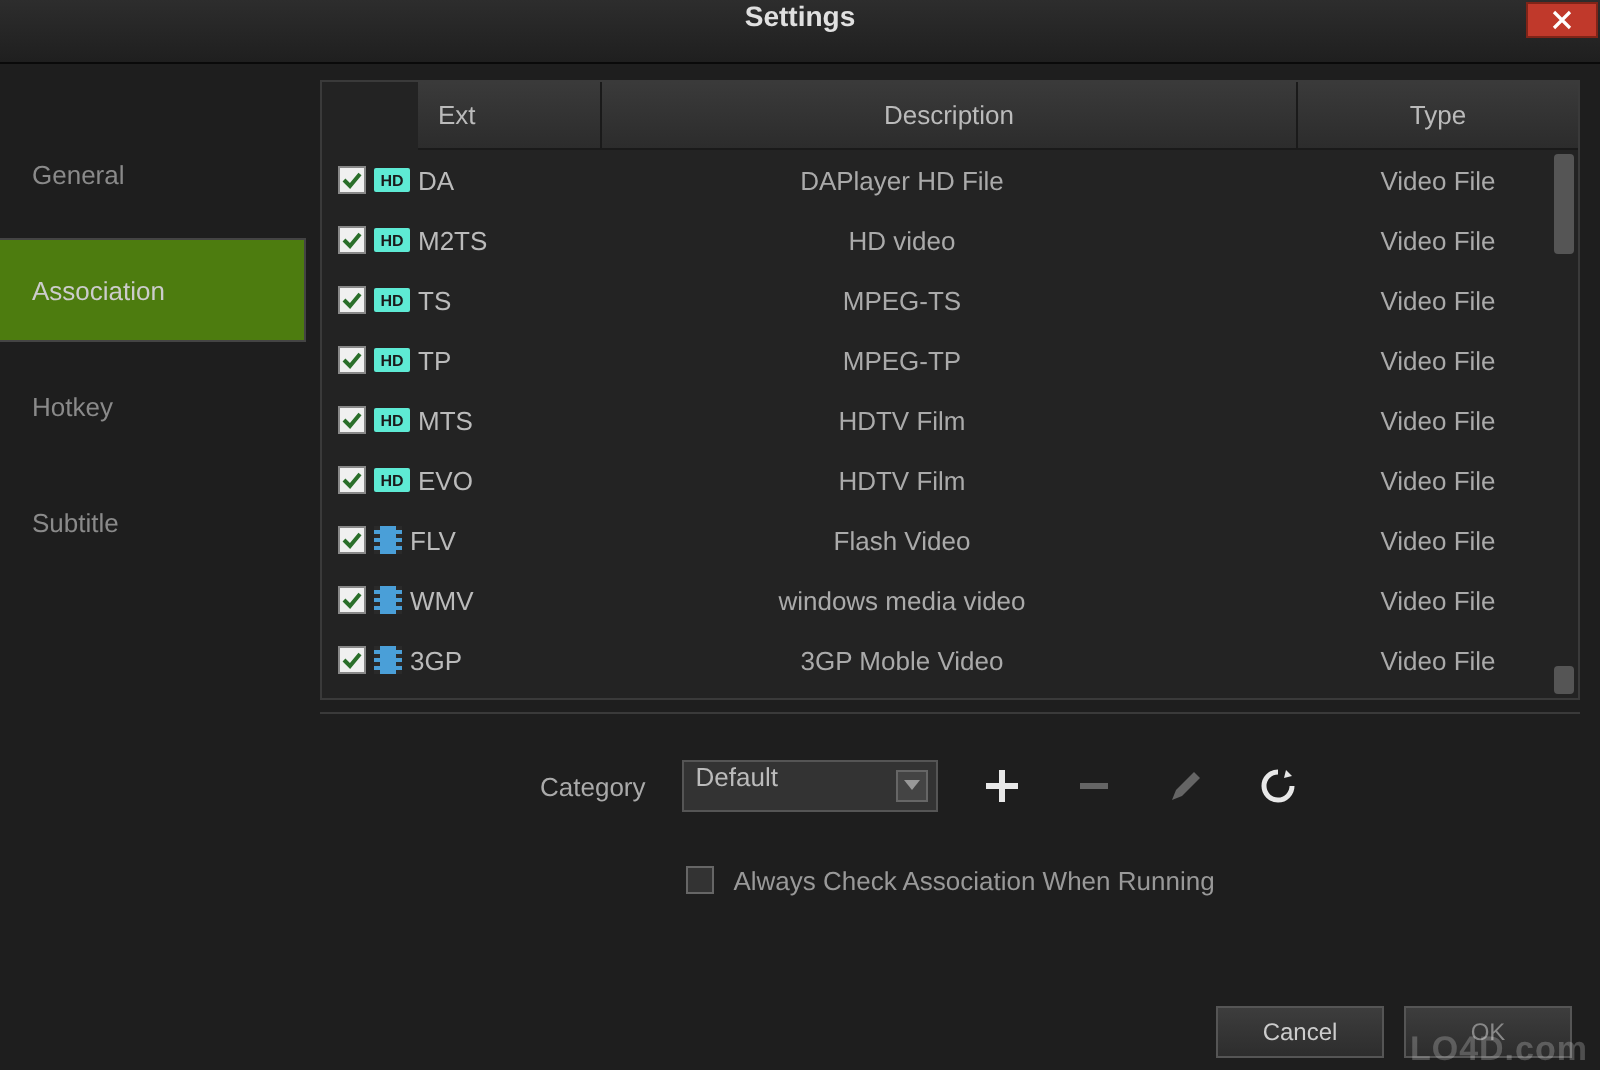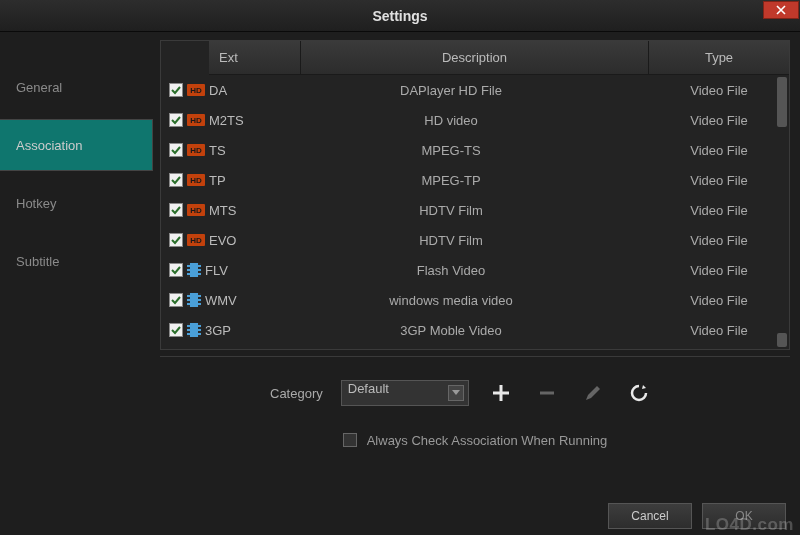--- a/index.html
+++ b/index.html
@@ -1,40 +1,40 @@
 <!DOCTYPE html>
 <html><head>
 <meta charset="utf-8">
 <style>
 * { margin:0; padding:0; box-sizing:border-box; }
 body { background:#1a1a1a; width:800px; height:535px; overflow:hidden; font-family:Tahoma,Arial,sans-serif; font-size:13px; color:#999; position:relative; }
 .window { width:800px; height:535px; background:#1e1e1e; position:relative; }
-.titlebar { height:32px; background:linear-gradient(#2d2d2d,#1f1f1f); display:flex; align-items:center; justify-content:center; position:relative; border-bottom:1px solid #0a0a0a; }
+.titlebar { height:32px; background:linear-gradient(#2d2d2d,#1f1f1f); display:flex; align-items:flex-start; justify-content:center; position:relative; border-bottom:1px solid #0a0a0a; }
 .titlebar-title { color:#e0e0e0; font-weight:bold; font-size:14px; }
 .close-btn { position:absolute; right:1px; top:1px; width:36px; height:18px; background:#c0392b; display:flex; align-items:center; justify-content:center; cursor:pointer; border:1px solid #802418; }
 .close-btn svg { width:10px; height:10px; }
 .content { display:flex; height:462px; }
 .sidebar { width:152px; padding-top:30px; }
 .sidebar-item { height:50px; display:flex; align-items:center; padding-left:16px; color:#8a8a8a; font-size:13px; cursor:pointer; margin-bottom:8px; }
-.sidebar-item.active { background:#0f766e; color:#cccccc; outline:1px solid #444; }
+.sidebar-item.active { background:#4d7c0f; color:#cccccc; outline:1px solid #444; }
 .main { flex:1; padding:8px 10px 0 8px; }
 .table-container { height:310px; background:#232323; border:1px solid #3a3a3a; position:relative; }
 .table-header { height:34px; display:flex; align-items:center; background:linear-gradient(#3a3a3a,#2c2c2c); border-bottom:1px solid #1a1a1a;margin-left:48px; }
 .table-header .col { height:100%; display:flex; align-items:center; justify-content:center; border-right:1px solid #1a1a1a; color:#bbb; font-size:13px; }
 .table-header .col.ext { width:92px; padding-left:10px; justify-content:flex-start; }
 .table-header .col.desc { flex:1; }
 .table-header .col.type { width:140px; border-right:none; }
 .table-body { overflow-y:auto; height:274px; }
 .row { height:30px; display:flex; align-items:center; }
 .row .cell-ext { width:92px; display:flex; align-items:center; padding-left:8px; gap:4px; color:#bbb; }
 .row .cell-desc { flex:1; text-align:center; color:#aaa; }
 .row .cell-type { width:140px; text-align:center; color:#aaa; }
 .checkbox { width:14px; height:14px; background:#f0f0f0; border:1px solid #888; display:flex; align-items:center; justify-content:center; flex-shrink:0; }
 .checkbox svg { width:10px; height:10px; }
-.hd-icon { width:18px; height:12px; background:#c2410c; color:#1a1a1a; font-size:8px; font-weight:bold; display:flex; align-items:center; justify-content:center; border-radius:1px; flex-shrink:0; }
+.hd-icon { width:18px; height:12px; background:#5eead4; color:#1a1a1a; font-size:8px; font-weight:bold; display:flex; align-items:center; justify-content:center; border-radius:1px; flex-shrink:0; }
 .film-icon { width:14px; height:14px; background:#4a9fd8; position:relative; flex-shrink:0; }
 .film-icon::before,.film-icon::after { content:""; position:absolute; top:0; bottom:0; width:3px; background:repeating-linear-gradient(#2a2a2a 0,#2a2a2a 2px,#4a9fd8 2px,#4a9fd8 4px); }
 .film-icon::before { left:0; } .film-icon::after { right:0; }
 .scrollbar-track { position:absolute; right:2px; top:36px; bottom:2px; width:10px; }
 .scrollbar-thumb { position:absolute; top:0; left:0; right:0; height:50px; background:#555; border-radius:2px; }
 .scrollbar-thumb.bottom { bottom:0; top:auto; height:14px; }
 .toolbar { display:flex; align-items:center; height:60px; gap:18px; padding-left:110px; }
 .category-label { color:#aaa; }
 .select { width:128px; height:26px; background:#333; border:1px solid #555; display:flex; align-items:flex-start; padding:0 6px; color:#bbb; position:relative; }
 .select-arrow { position:absolute; right:4px; top:4px; width:16px; height:16px; background:#444; display:flex; align-items:center; justify-content:center; border:1px solid #666;}

